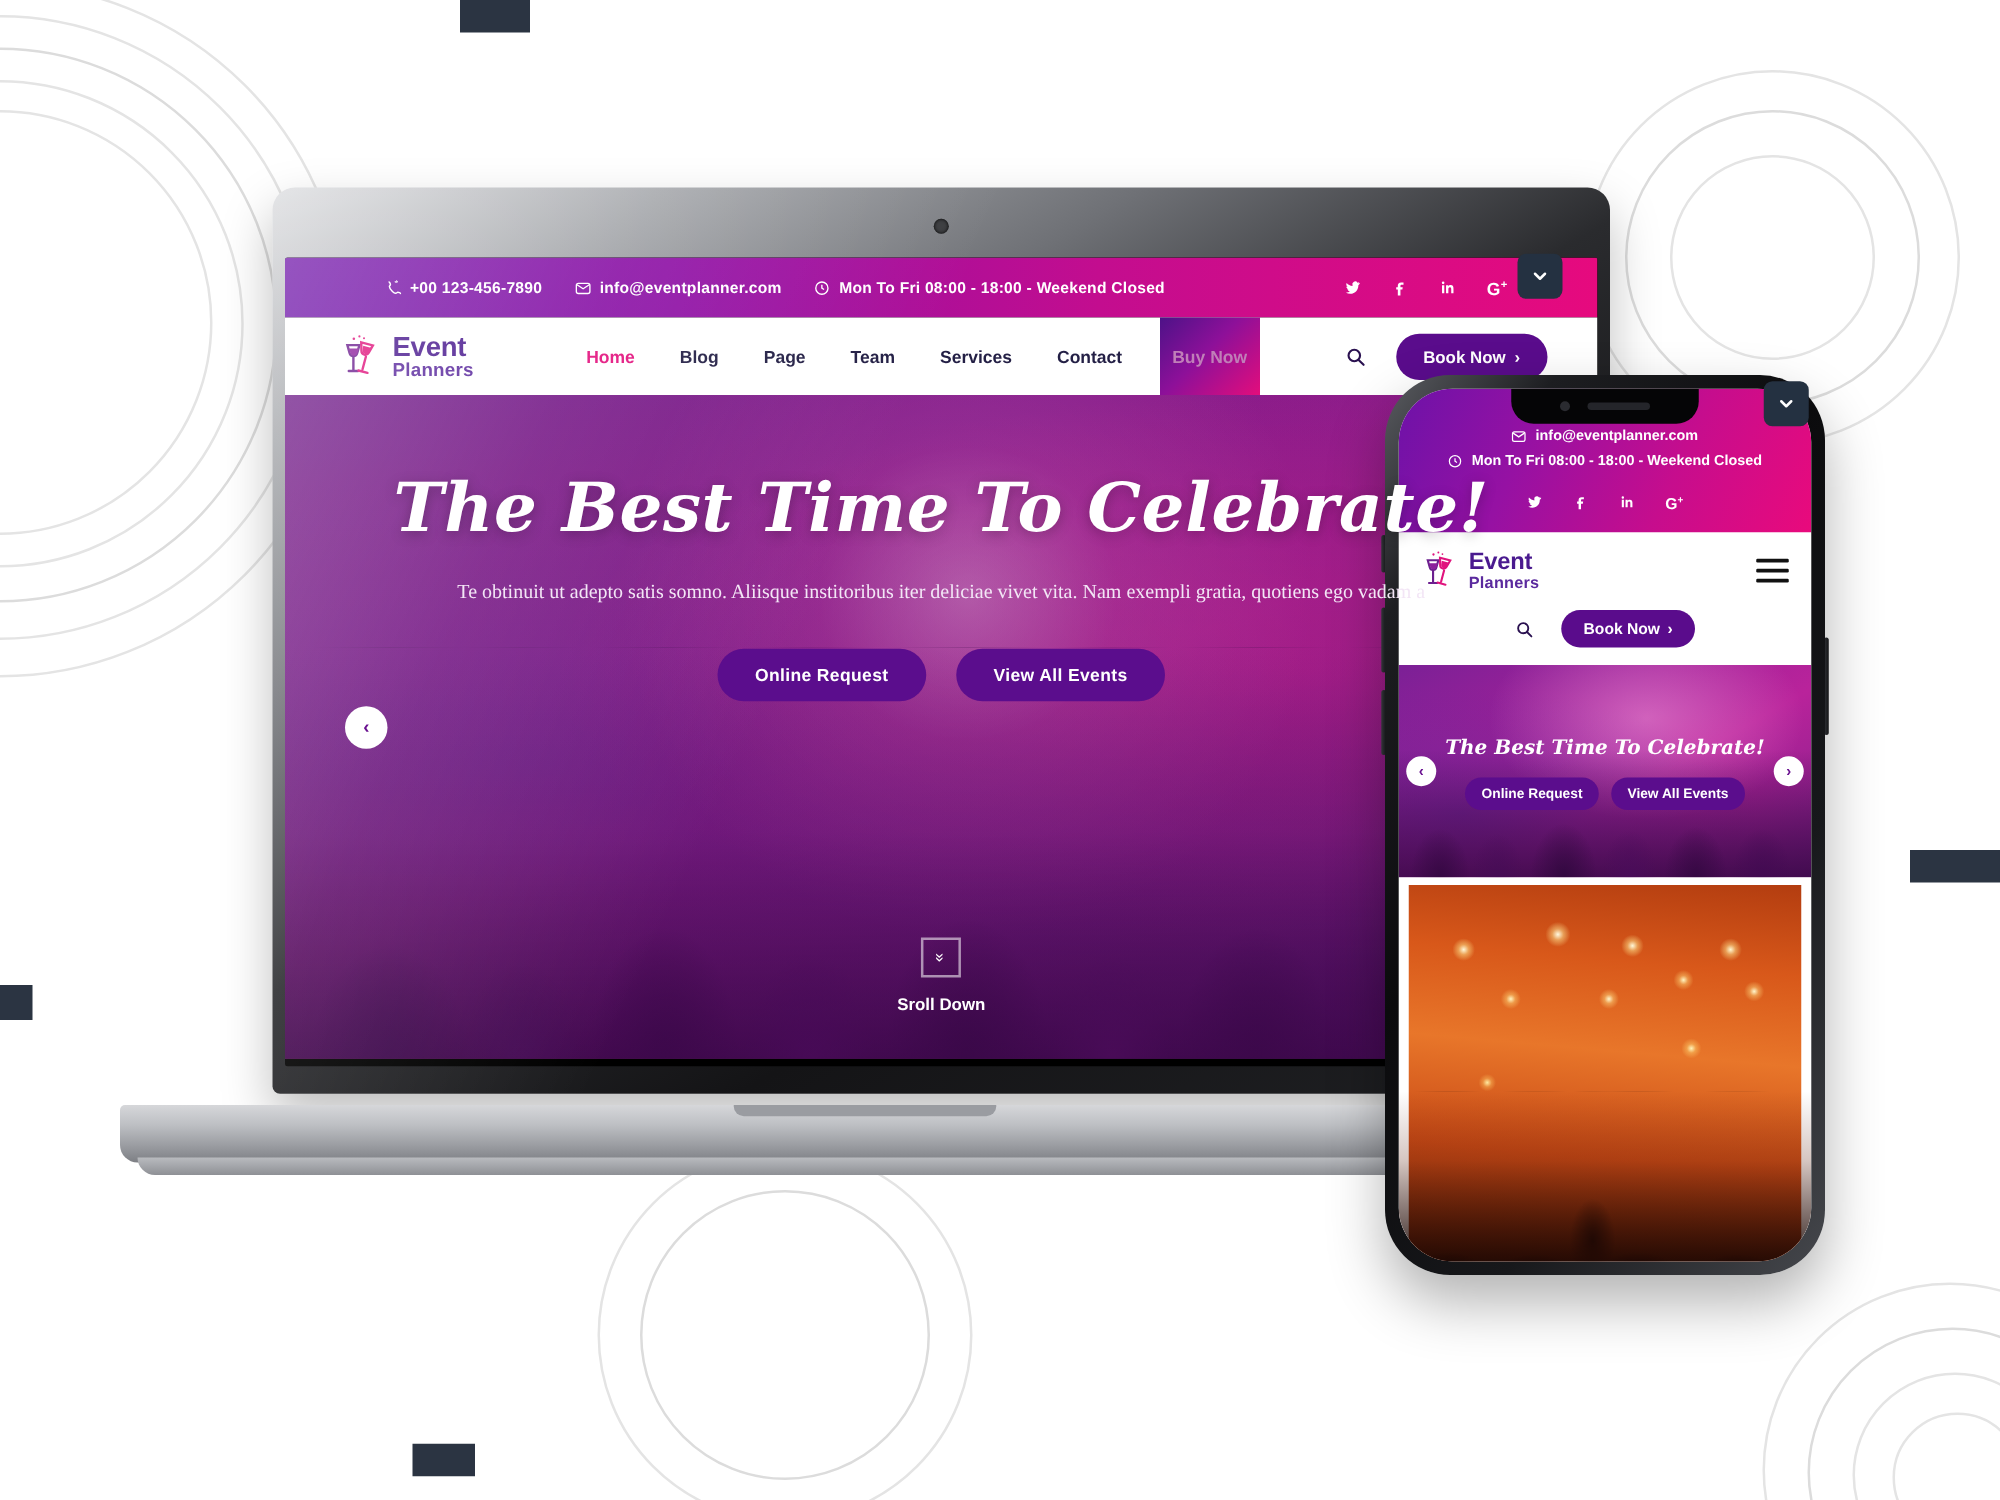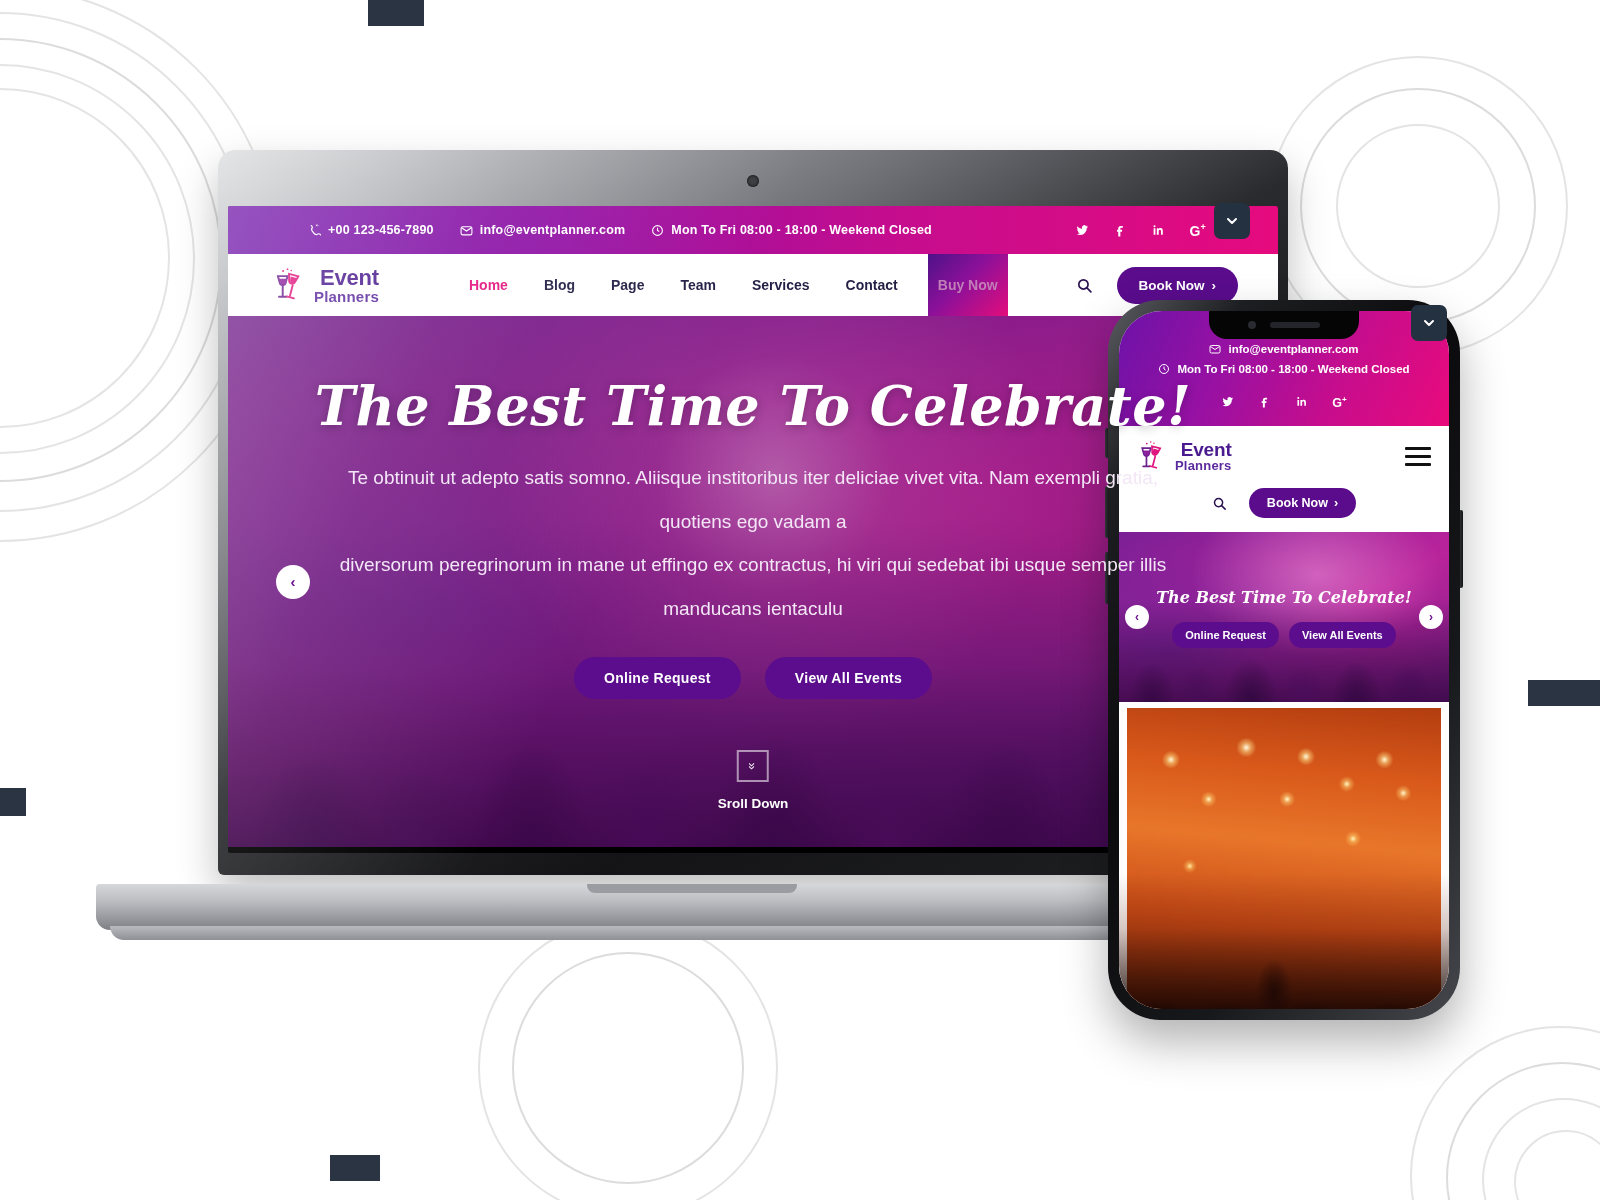--- a/index.html
+++ b/index.html
@@ -57,21 +57,21 @@
   }
   .tb-group { display:flex; align-items:center; gap:26px; margin-left:36px; }
   .tb-item { display:flex; align-items:center; gap:7px; white-space:nowrap; }
   .tb-ic { width:13px; height:13px; display:inline-block; flex:0 0 13px; }
   .tb-social { margin-left:auto; display:flex; align-items:center; gap:24px; padding-right:28px; }
   .tb-social span { font-size:13px; color:#fff; line-height:1; }
 
   .navbar {
     height:62px; background:#fff; display:flex; align-items:center; padding:0 0 0 44px; position:relative;
   }
-  .logo { display:flex; align-items:center; gap:8px;text-align:right; }
+  .logo { display:flex; align-items:center; gap:8px; }
   .logo-txt { line-height:1; }
   .logo-txt .l1 { font-size:22px; font-weight:800; color:#4a1a8f; letter-spacing:-.2px; }
   .logo-txt .l2 { font-size:15px; font-weight:700; color:#5b2a9e; letter-spacing:.2px; }
   .menu { display:flex; align-items:center; gap:0; margin-left:72px; }
   .menu a { font-size:14px; font-weight:700; color:#231f45; text-decoration:none; padding:0 18px; white-space:nowrap; }
   .menu a.active { color:#e3127e; }
   .buy-now {
     width:80px; height:62px; display:flex; align-items:center; justify-content:center;
     background: linear-gradient(135deg,#4d1288 0%,#8d1099 45%,#e30d7c 100%);
     color:#c07fb8; font-size:14px; font-weight:700; margin-left:12px;
@@ -106,21 +106,21 @@
       radial-gradient(ellipse 90px 140px at 96% 100%, rgba(56,10,70,.85) 0%, rgba(56,10,70,0) 70%),
       linear-gradient(0deg, rgba(48,6,62,.85) 0%, rgba(80,20,100,.25) 55%, rgba(0,0,0,0) 100%);
   }
   .hero-ov { position:absolute; inset:0; background:linear-gradient(180deg, rgba(70,10,90,.22), rgba(70,8,85,.42)); }
   .hero-inner { position:relative; z-index:3; text-align:center; padding-top:58px; }
   .hero-h1 {
     font-family:"DejaVu Serif", serif; font-style:italic; font-weight:700;
     font-size:54px; color:#fff; letter-spacing:.5px;
     text-shadow:0 2px 10px rgba(0,0,0,.25);
   }
-  .hero-p { color:#f3e6f6; font-size:19px; line-height:2.3; max-width:860px; margin:18px auto 0; }
+  .hero-p { color:#f3e6f6; font-size:16px; line-height:2.3; max-width:860px; margin:18px auto 0;font-family:Liberation Serif, serif; }
   .hero-btns { margin-top:26px; display:flex; gap:24px; justify-content:center; }
   .hero-btns div {
     background:#5b0d8d; color:#fff; border-radius:22px; padding:13px 30px;
     font-size:14px; font-weight:800; letter-spacing:.3px;
   }
   .arrow-l {
     position:absolute; left:48px; top:50%; transform:translateY(-50%);
     width:34px; height:34px; border-radius:50%; background:#fff; z-index:4;
     display:flex; align-items:center; justify-content:center; color:#6a1190; font-size:15px; font-weight:700;
   }
@@ -364,21 +364,20 @@
           <div class="hero-img"></div>
           <div class="hero-crowd"></div>
           <div class="hero-ov"></div>
 
           <div class="arrow-l">‹</div>
 
           <div class="hero-inner">
             <div class="hero-h1">The Best Time To Celebrate!</div>
             <div class="hero-p">
               <div>Te obtinuit ut adepto satis somno. Aliisque institoribus iter deliciae vivet vita. Nam exempli gratia, quotiens ego vadam a</div>
-              <div>diversorum peregrinorum in mane ut effingo ex contractus, hi viri qui sedebat ibi usque semper illis manducans ientaculu</div>
             </div>
             <div class="hero-btns">
               <div>Online Request</div>
               <div>View All Events</div>
             </div>
           </div>
 
           <div class="scrolldown">
             <div class="sd-box" style="transform:rotate(90deg);">»</div>
             <div class="sd-txt">Sroll Down</div>

